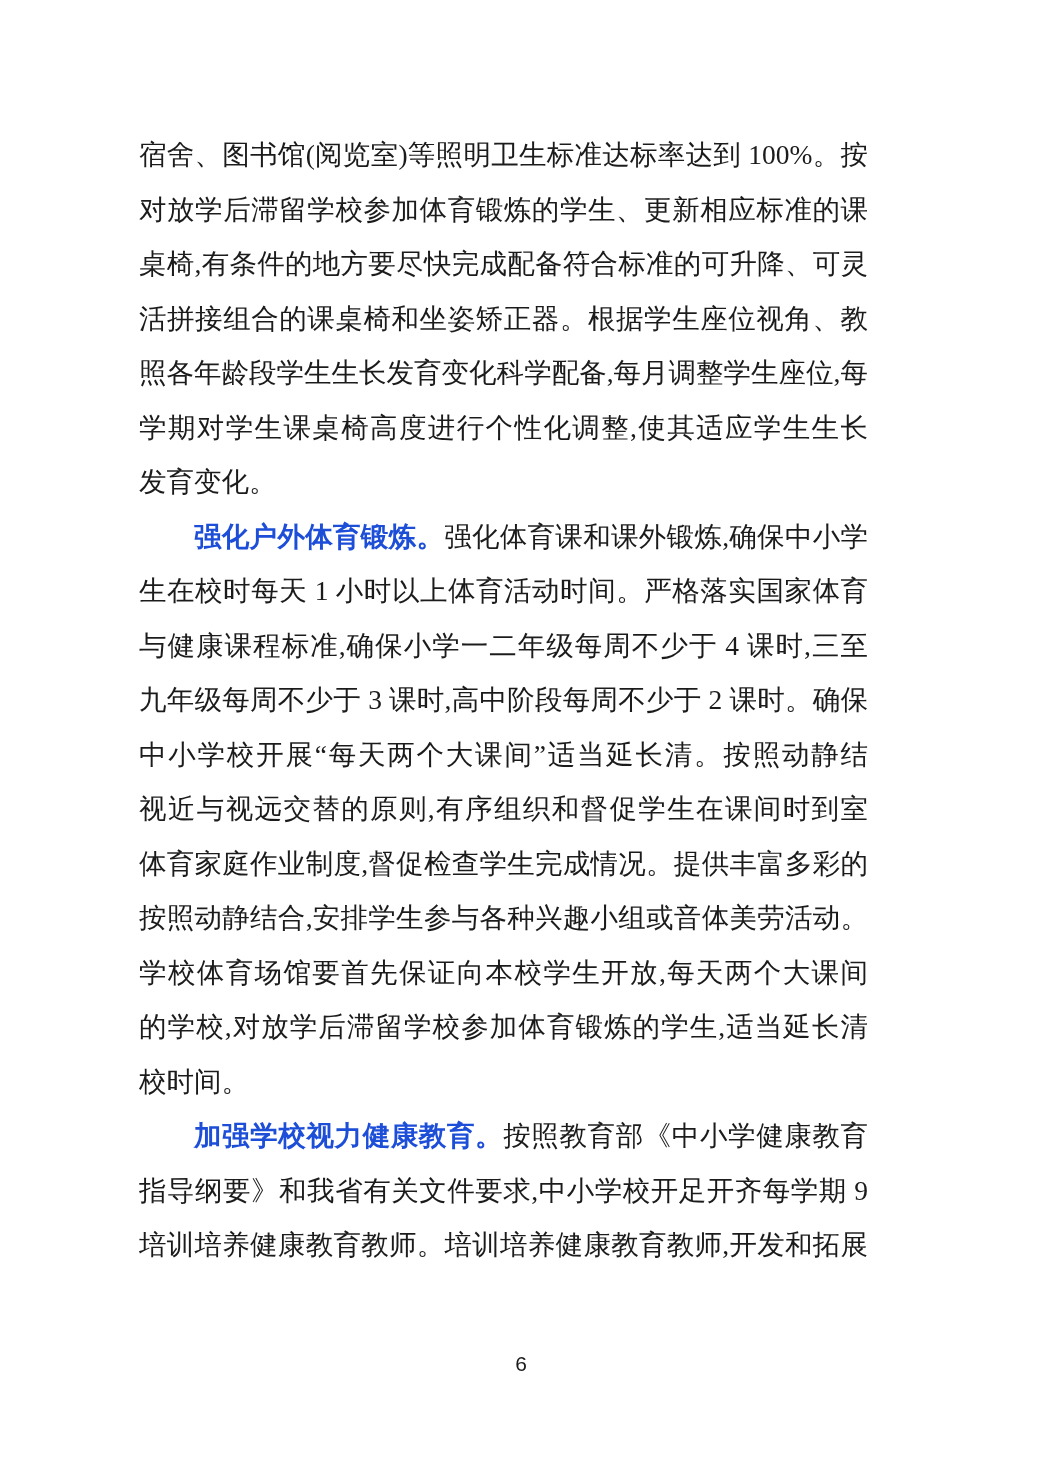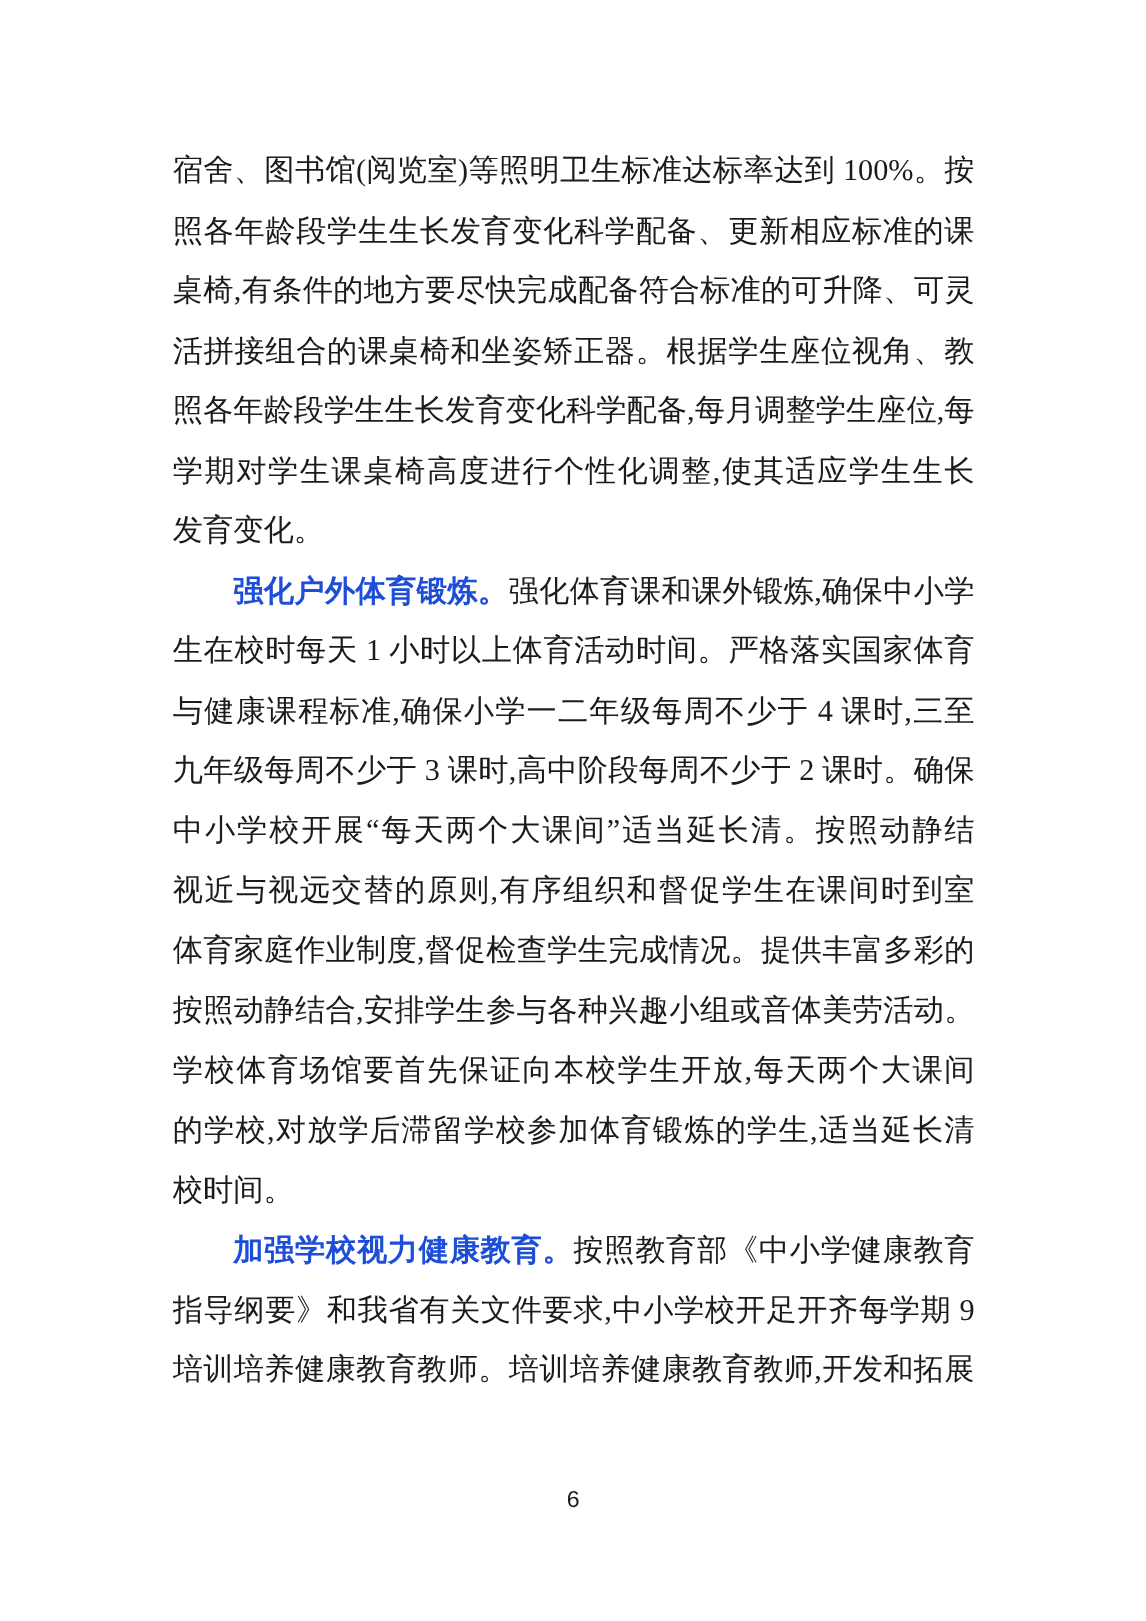--- a/index.html
+++ b/index.html
@@ -9,21 +9,21 @@
     font-family: "Liberation Serif", "DejaVu Serif", serif;
   }
   .page {
     position: relative;
     width: 1042px; height: 1474px;
     background: #ffffff;
     overflow: hidden;
   }
   .textblock {
     position: absolute;
-    left: 157px; top: 128px;
+    left: 139px; top: 128px;
     width: 729px;
     color: #1b1b1b;
   }
   .line {
     font-size: 27.5px;
     line-height: 54.5px;
     height: 54.5px;
     text-align: justify;
     text-align-last: justify;
     word-break: break-all;
@@ -49,21 +49,21 @@
     color: #1b1b1b;
     font-family: "Liberation Sans", "DejaVu Sans", sans-serif;
   }
 </style>
 </head>
 <body>
 
 <div class="page">
   <div class="textblock">
     <div class="line"><span>宿舍、图书馆(阅览室)等照明卫生标准达标率达到 100%。按</span></div>
-    <div class="line"><span>照各年龄段学生生长发育变化科学配备、更新相应标准的课</span></div>
+    <div class="line"><span>对放学后滞留学校参加体育锻炼的学生、更新相应标准的课</span></div>
     <div class="line"><span>桌椅,有条件的地方要尽快完成配备符合标准的可升降、可灵</span></div>
     <div class="line"><span>活拼接组合的课桌椅和坐姿矫正器。根据学生座位视角、教</span></div>
     <div class="line"><span>照各年龄段学生生长发育变化科学配备,每月调整学生座位,每</span></div>
     <div class="line"><span>学期对学生课桌椅高度进行个性化调整,使其适应学生生长</span></div>
     <div class="line para-end"><span>发育变化。</span></div>
     <div class="line indent"><span class="b">强化户外体育锻炼。</span><span>强化体育课和课外锻炼,确保中小学</span></div>
     <div class="line"><span>生在校时每天 1 小时以上体育活动时间。严格落实国家体育</span></div>
     <div class="line"><span>与健康课程标准,确保小学一二年级每周不少于 4 课时,三至</span></div>
     <div class="line"><span>九年级每周不少于 3 课时,高中阶段每周不少于 2 课时。确保</span></div>
     <div class="line"><span>中小学校开展“每天两个大课间”适当延长清。按照动静结合、</span></div>

